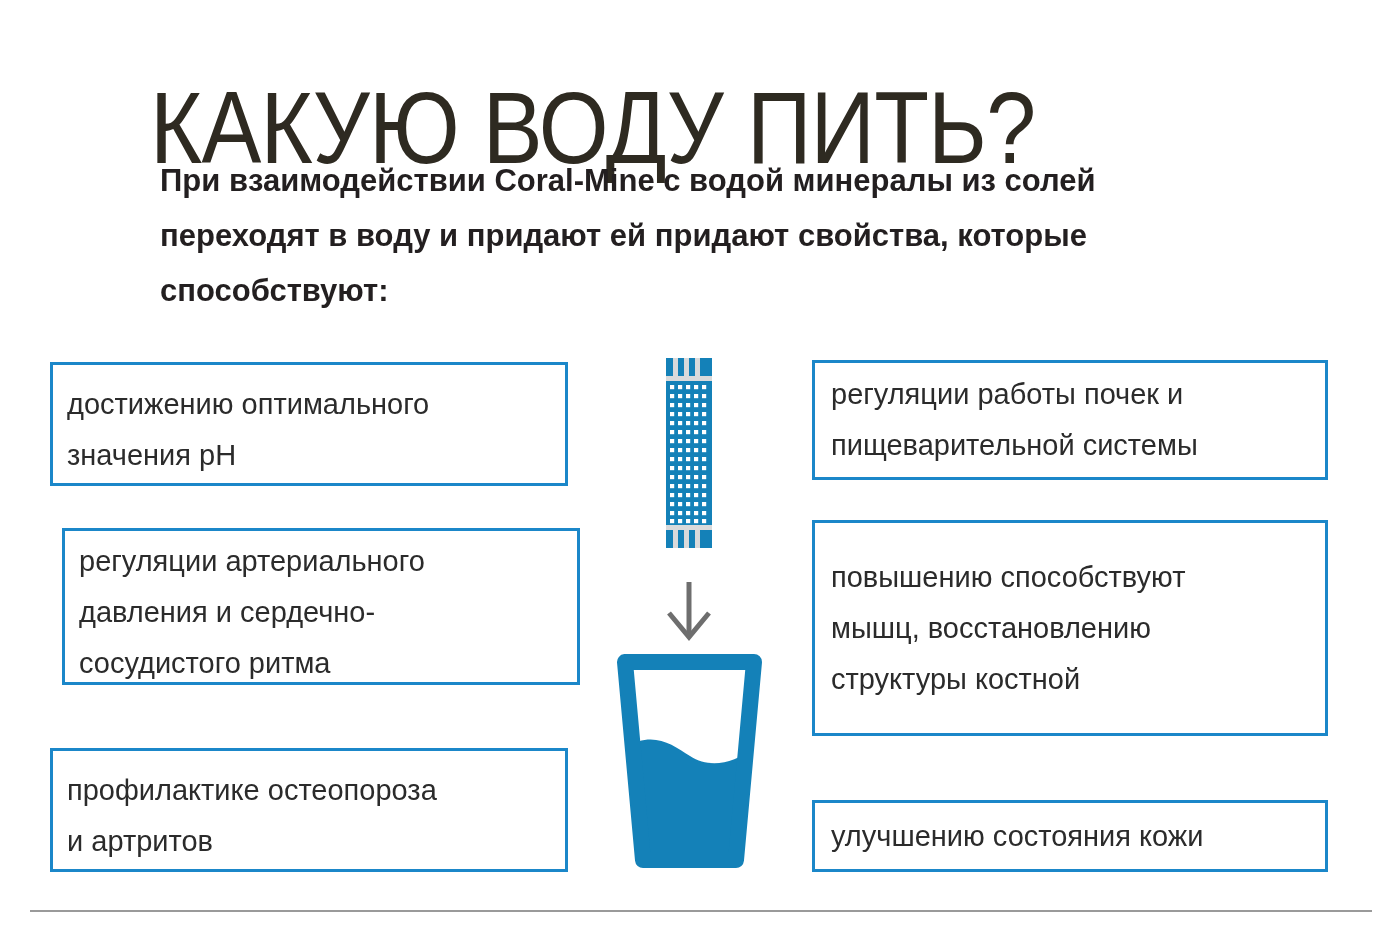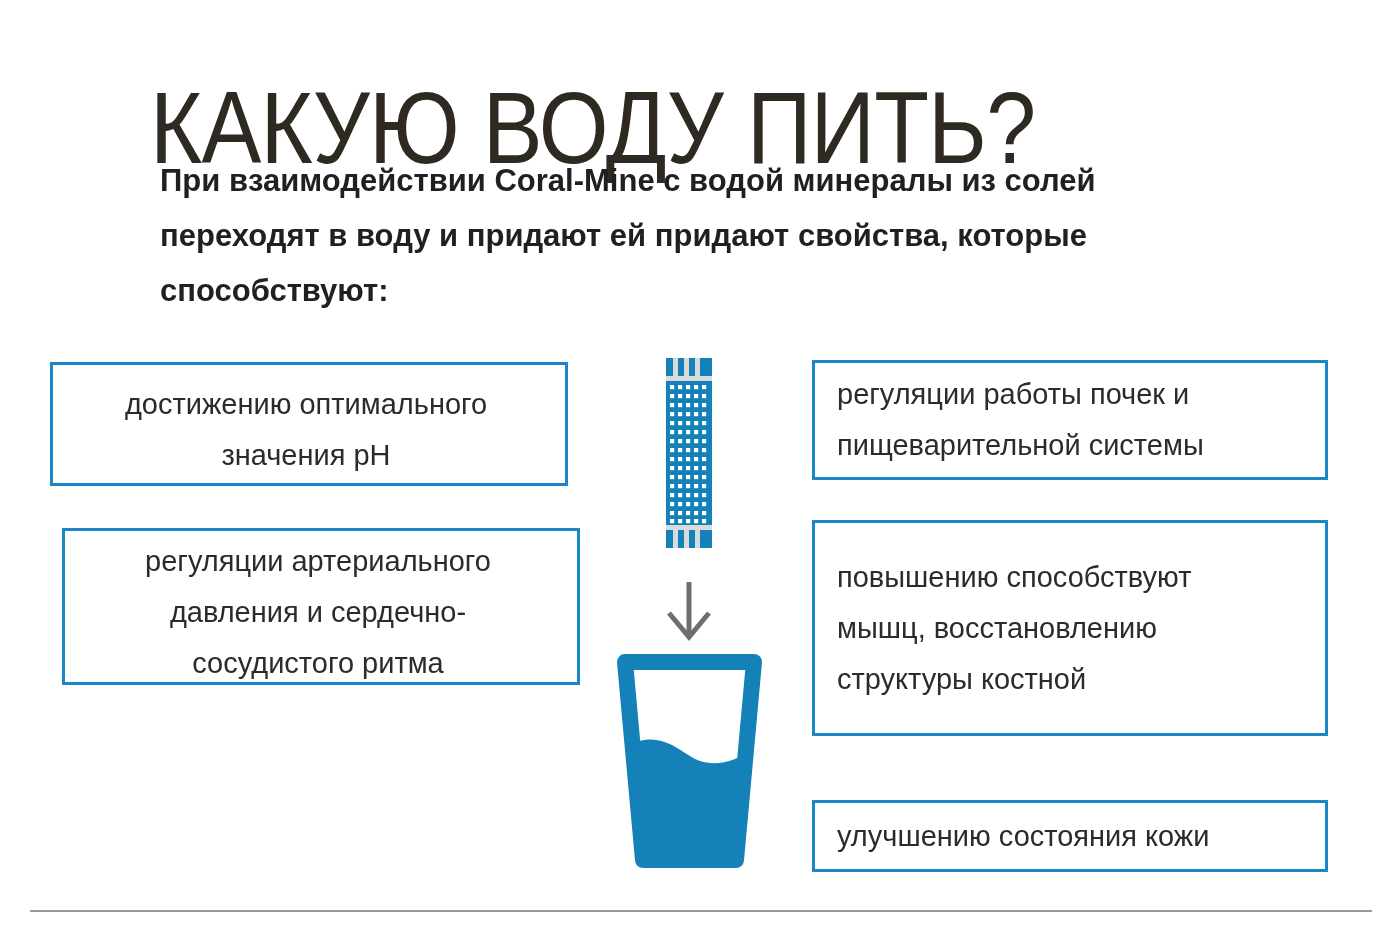--- a/index.html
+++ b/index.html
@@ -47,22 +47,22 @@
     background:#ffffff;
     box-sizing:border-box;
     color:#2b2b2b;
     font-size:29px;
     line-height:51px;
     display:flex;
     flex-direction:column;
     justify-content:center;
   }
   .box .ln{display:block;white-space:nowrap;}
-  .box.left{ text-align:center; padding:12px 20px 0 14px; }
-  .box.right{ text-align:left;  padding:0 14px 0 22px; }
+  .box.left{ text-align:left; padding:12px 20px 0 14px; }
+  .box.right{ text-align:left;  padding:0 14px 0 16px; }
 
   
   #box-l1{ left:50px;  top:362px; width:518px; height:124px; }
   #box-l2{ left:50px;  top:528px; width:518px; height:157px;margin-left:12px; }
   #box-l3{ left:50px;  top:748px; width:518px; height:124px; }
 
   
   #box-r1{ left:812px; top:360px; width:516px; height:120px; }
   #box-r2{ left:812px; top:520px; width:516px; height:216px; }
   #box-r3{ left:812px; top:800px; width:516px; height:72px; }
@@ -101,20 +101,24 @@
     <span class="ln">достижению оптимального</span>
     <span class="ln">значения рН</span>
   </div>
 
   <div class="box left" id="box-l2">
     <span class="ln">регуляции артериального</span>
     <span class="ln">давления и сердечно-</span>
     <span class="ln">сосудистого ритма</span>
   </div>
 
+  <div class="box left" id="box-l3">
+    <span class="ln">профилактике остеопороза</span>
+    <span class="ln">и артритов</span>
+  </div>
 
   <div class="box right" id="box-r1">
     <span class="ln">регуляции работы почек и</span>
     <span class="ln">пищеварительной системы</span>
   </div>
 
   <div class="box right" id="box-r2">
     <span class="ln">повышению способствуют</span>
     <span class="ln">мышц, восстановлению</span>
     <span class="ln">структуры костной</span>

